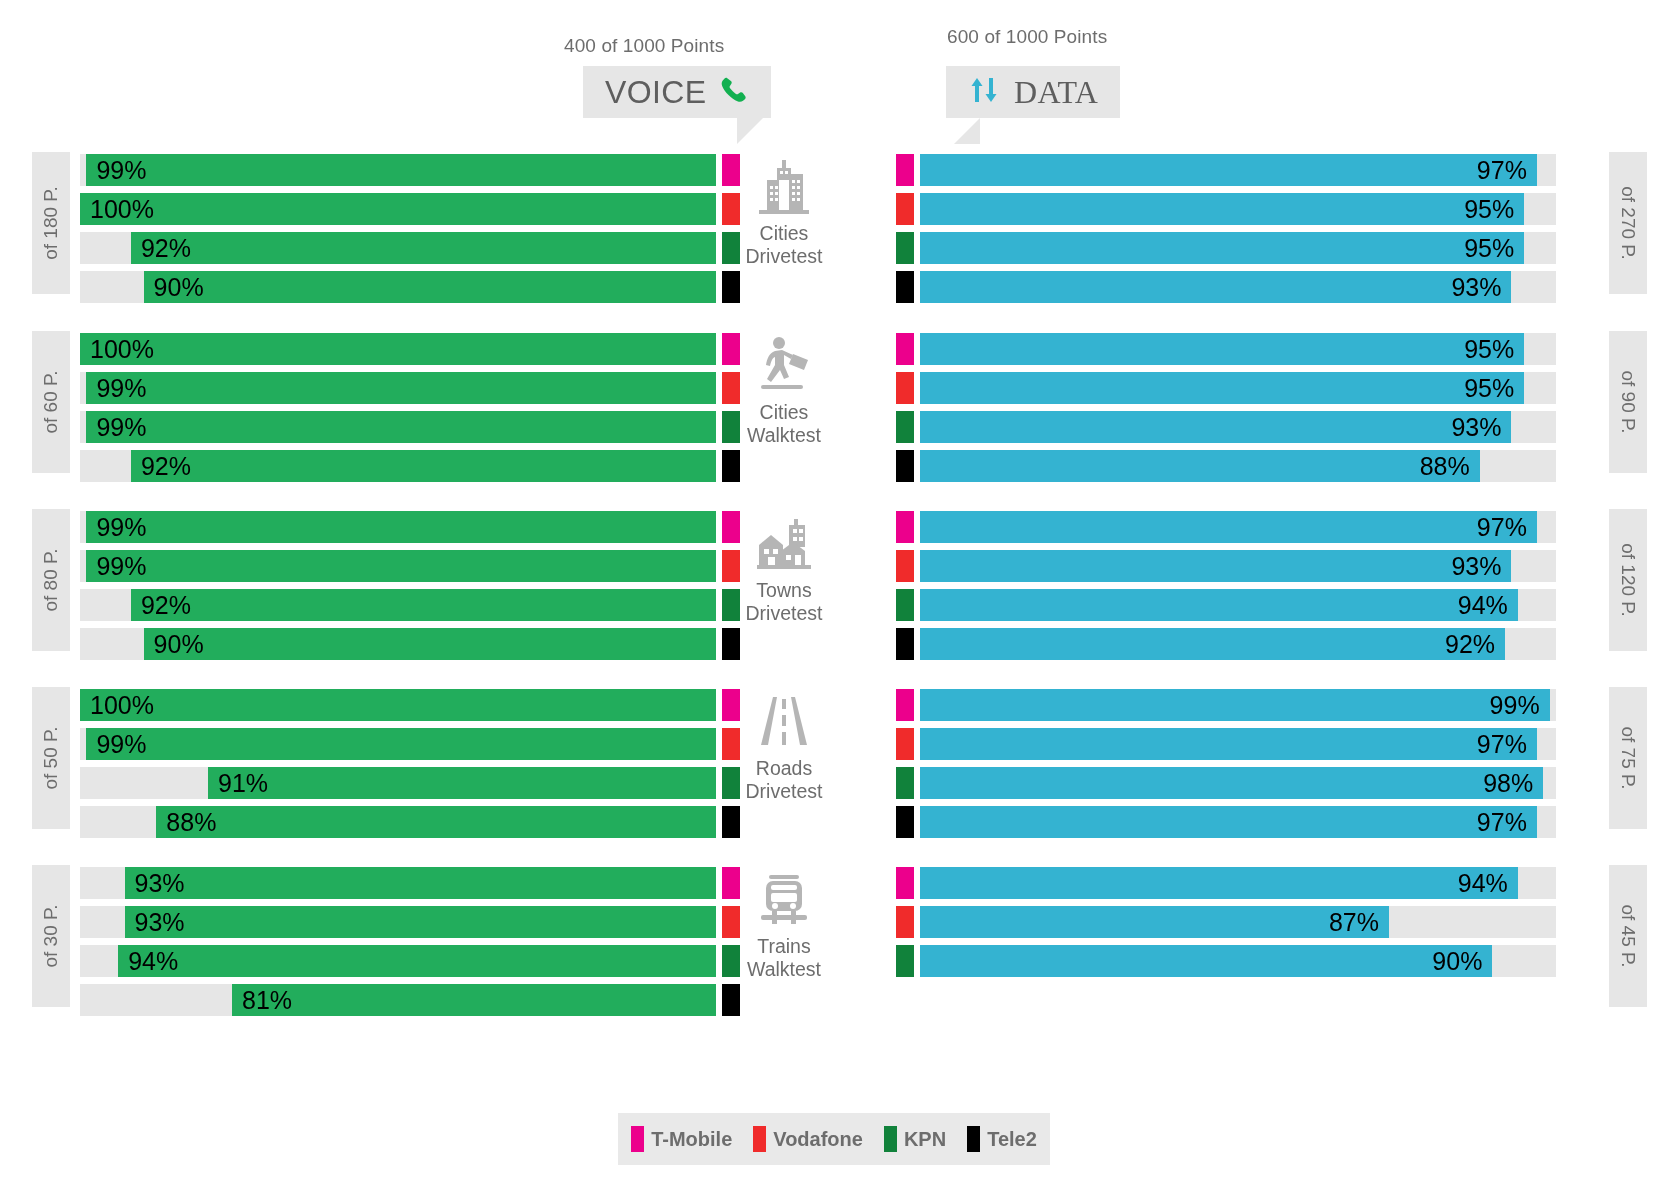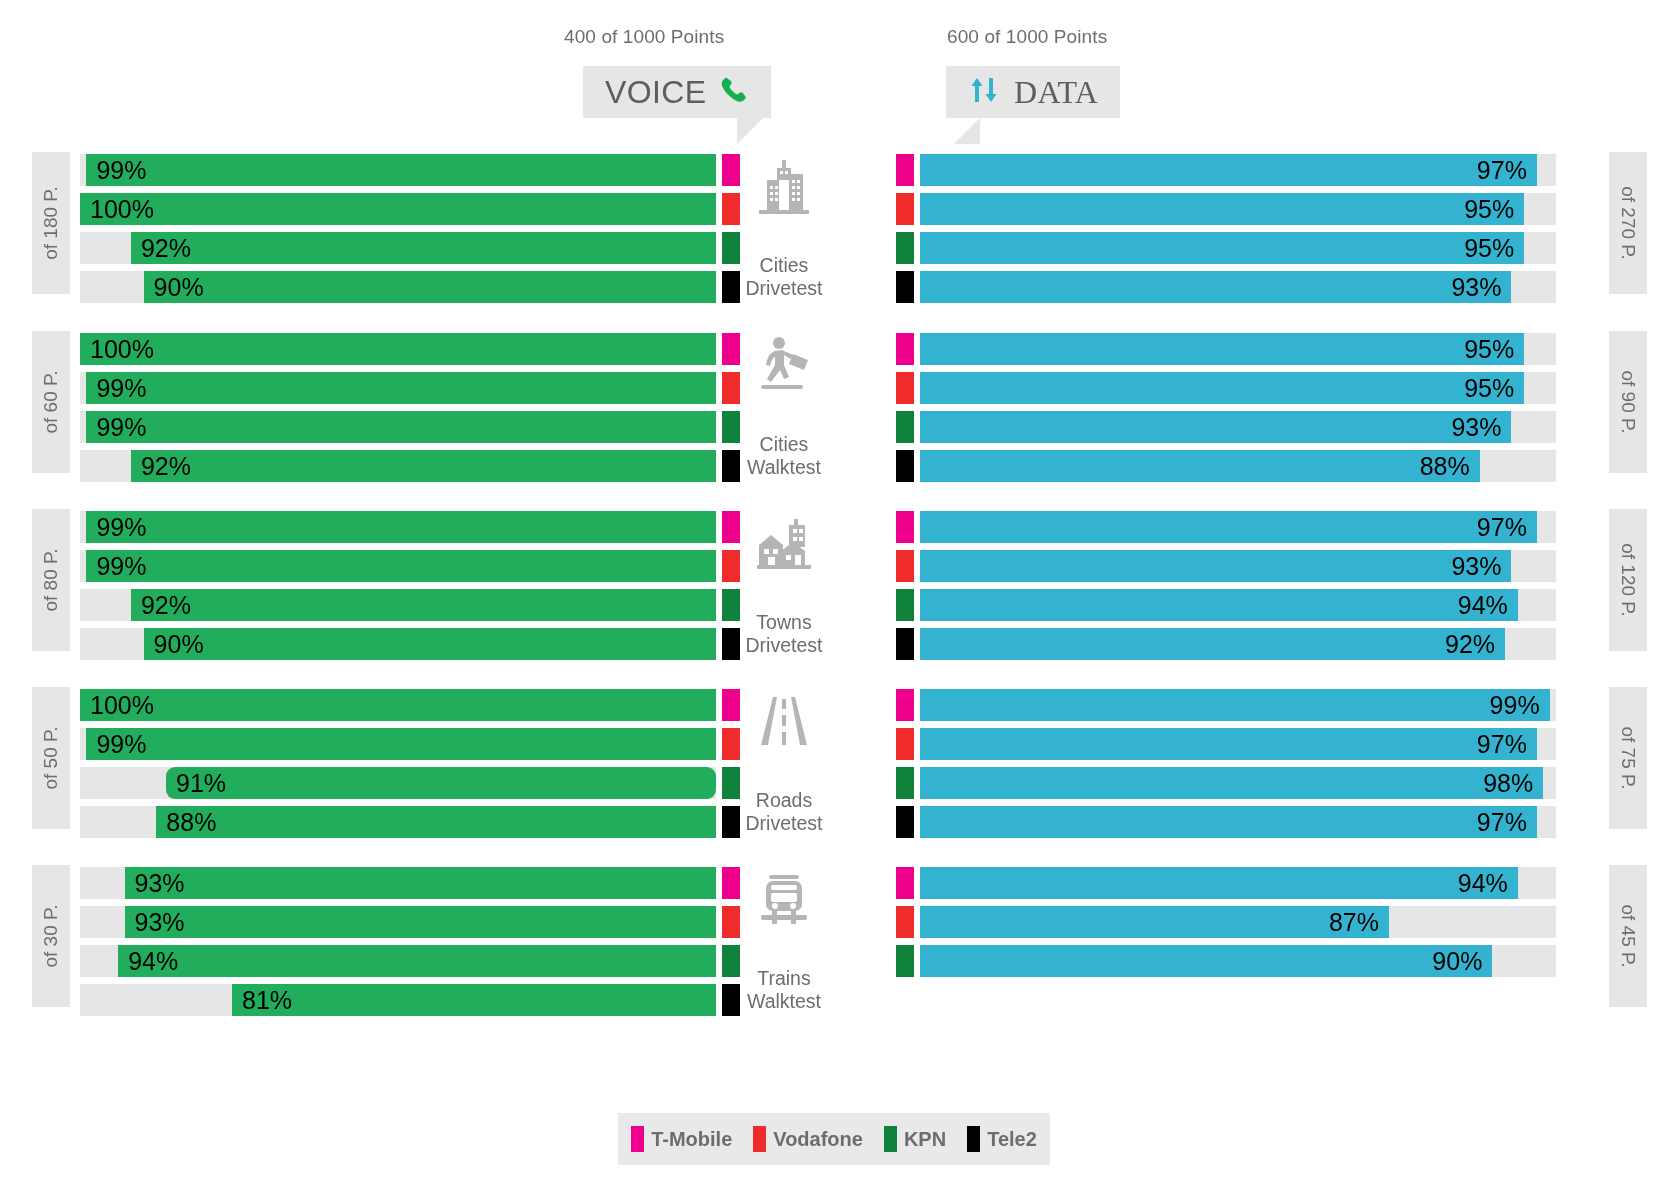--- a/index.html
+++ b/index.html
@@ -77,21 +77,21 @@
   .axis-label.left { left: 32px; }
   .axis-label.left span { transform: rotate(-90deg); }
   .axis-label.right { left: 1609px; }
   .axis-label.right span { transform: rotate(90deg); }
 
   
   .center-block {
     position: absolute;
     left: 726px; width: 116px; top: 2px; height: 150px;
     display: flex; flex-direction: column;
-    align-items: center; justify-content: space-between;
+    align-items: center; justify-content: flex-start;
   }
   .center-icon { height: 66px; display:flex; align-items:flex-end; justify-content:center; }
   .center-caption {
     margin-top: 6px;
     font-size: 19.5px;
     line-height: 1.18;
     color: #6d6d6d;
     text-align: center;
     white-space: pre-line;
   }
@@ -138,21 +138,21 @@
   }
   .legend-item { display: flex; align-items: center; gap: 7px; font-weight: bold; }
   .legend-swatch { width: 13px; height: 26px; display:block; }
   .legend-text { font-size: 20px; color: #6d6d6d; line-height: 1; }
 </style>
 </head>
 <body>
 
 <div id="root">
 
-  <div class="hdr-points" style="left:564px; top:26px;">400 of 1000 Points</div>
+  <div class="hdr-points" style="left:564px; top:35px;">400 of 1000 Points</div>
 
   <div class="callout voice" style="left:583px; top:66px;">
     <span class="ctext">VOICE</span>
     <span class="phone-icon">
       <svg width="30" height="30" viewBox="0 0 24 24">
         <path d="M6.6 2.6c-.7-.5-1.7-.4-2.3.3L3 4.4C2 5.6 1.9 7.3 2.6 8.9c1 2.3 2.7 4.8 5 7.1 2.3 2.3 4.8 4 7.1 5 1.6.7 3.3.6 4.5-.4l1.5-1.3c.7-.6.8-1.6.3-2.3l-1.9-2.6c-.5-.7-1.5-.9-2.2-.4l-2 1.3c-.4.3-.9.2-1.3-.1-.8-.6-1.7-1.4-2.6-2.3-.9-.9-1.7-1.8-2.3-2.6-.3-.4-.4-.9-.1-1.3l1.3-2c.5-.7.3-1.7-.4-2.2L6.6 2.6z" fill="#12b050"></path>
       </svg>
     </span>
     <span class="tail"></span>
   </div>
@@ -467,21 +467,21 @@
           </div>
           <div class="row">
             <div class="track"></div>
             <div class="fill voice" style="width: 629.64px; background: rgb(34, 173, 92);">
               <span class="val">99%</span>
             </div>
             <div class="marker voice" style="background: rgb(240, 43, 43);"></div>
           </div>
           <div class="row">
             <div class="track"></div>
-            <div class="fill voice" style="width: 550px; background: rgb(34, 173, 92); border-radius: 9px;">
+            <div class="fill voice" style="width: 508px; background: rgb(34, 173, 92);">
               <span class="val">91%</span>
             </div>
             <div class="marker voice" style="background: rgb(17, 130, 59);"></div>
           </div>
           <div class="row">
             <div class="track"></div>
             <div class="fill voice" style="width: 559.68px; background: rgb(34, 173, 92);">
               <span class="val">88%</span>
             </div>
             <div class="marker voice" style="background: rgb(0, 0, 0);"></div>

